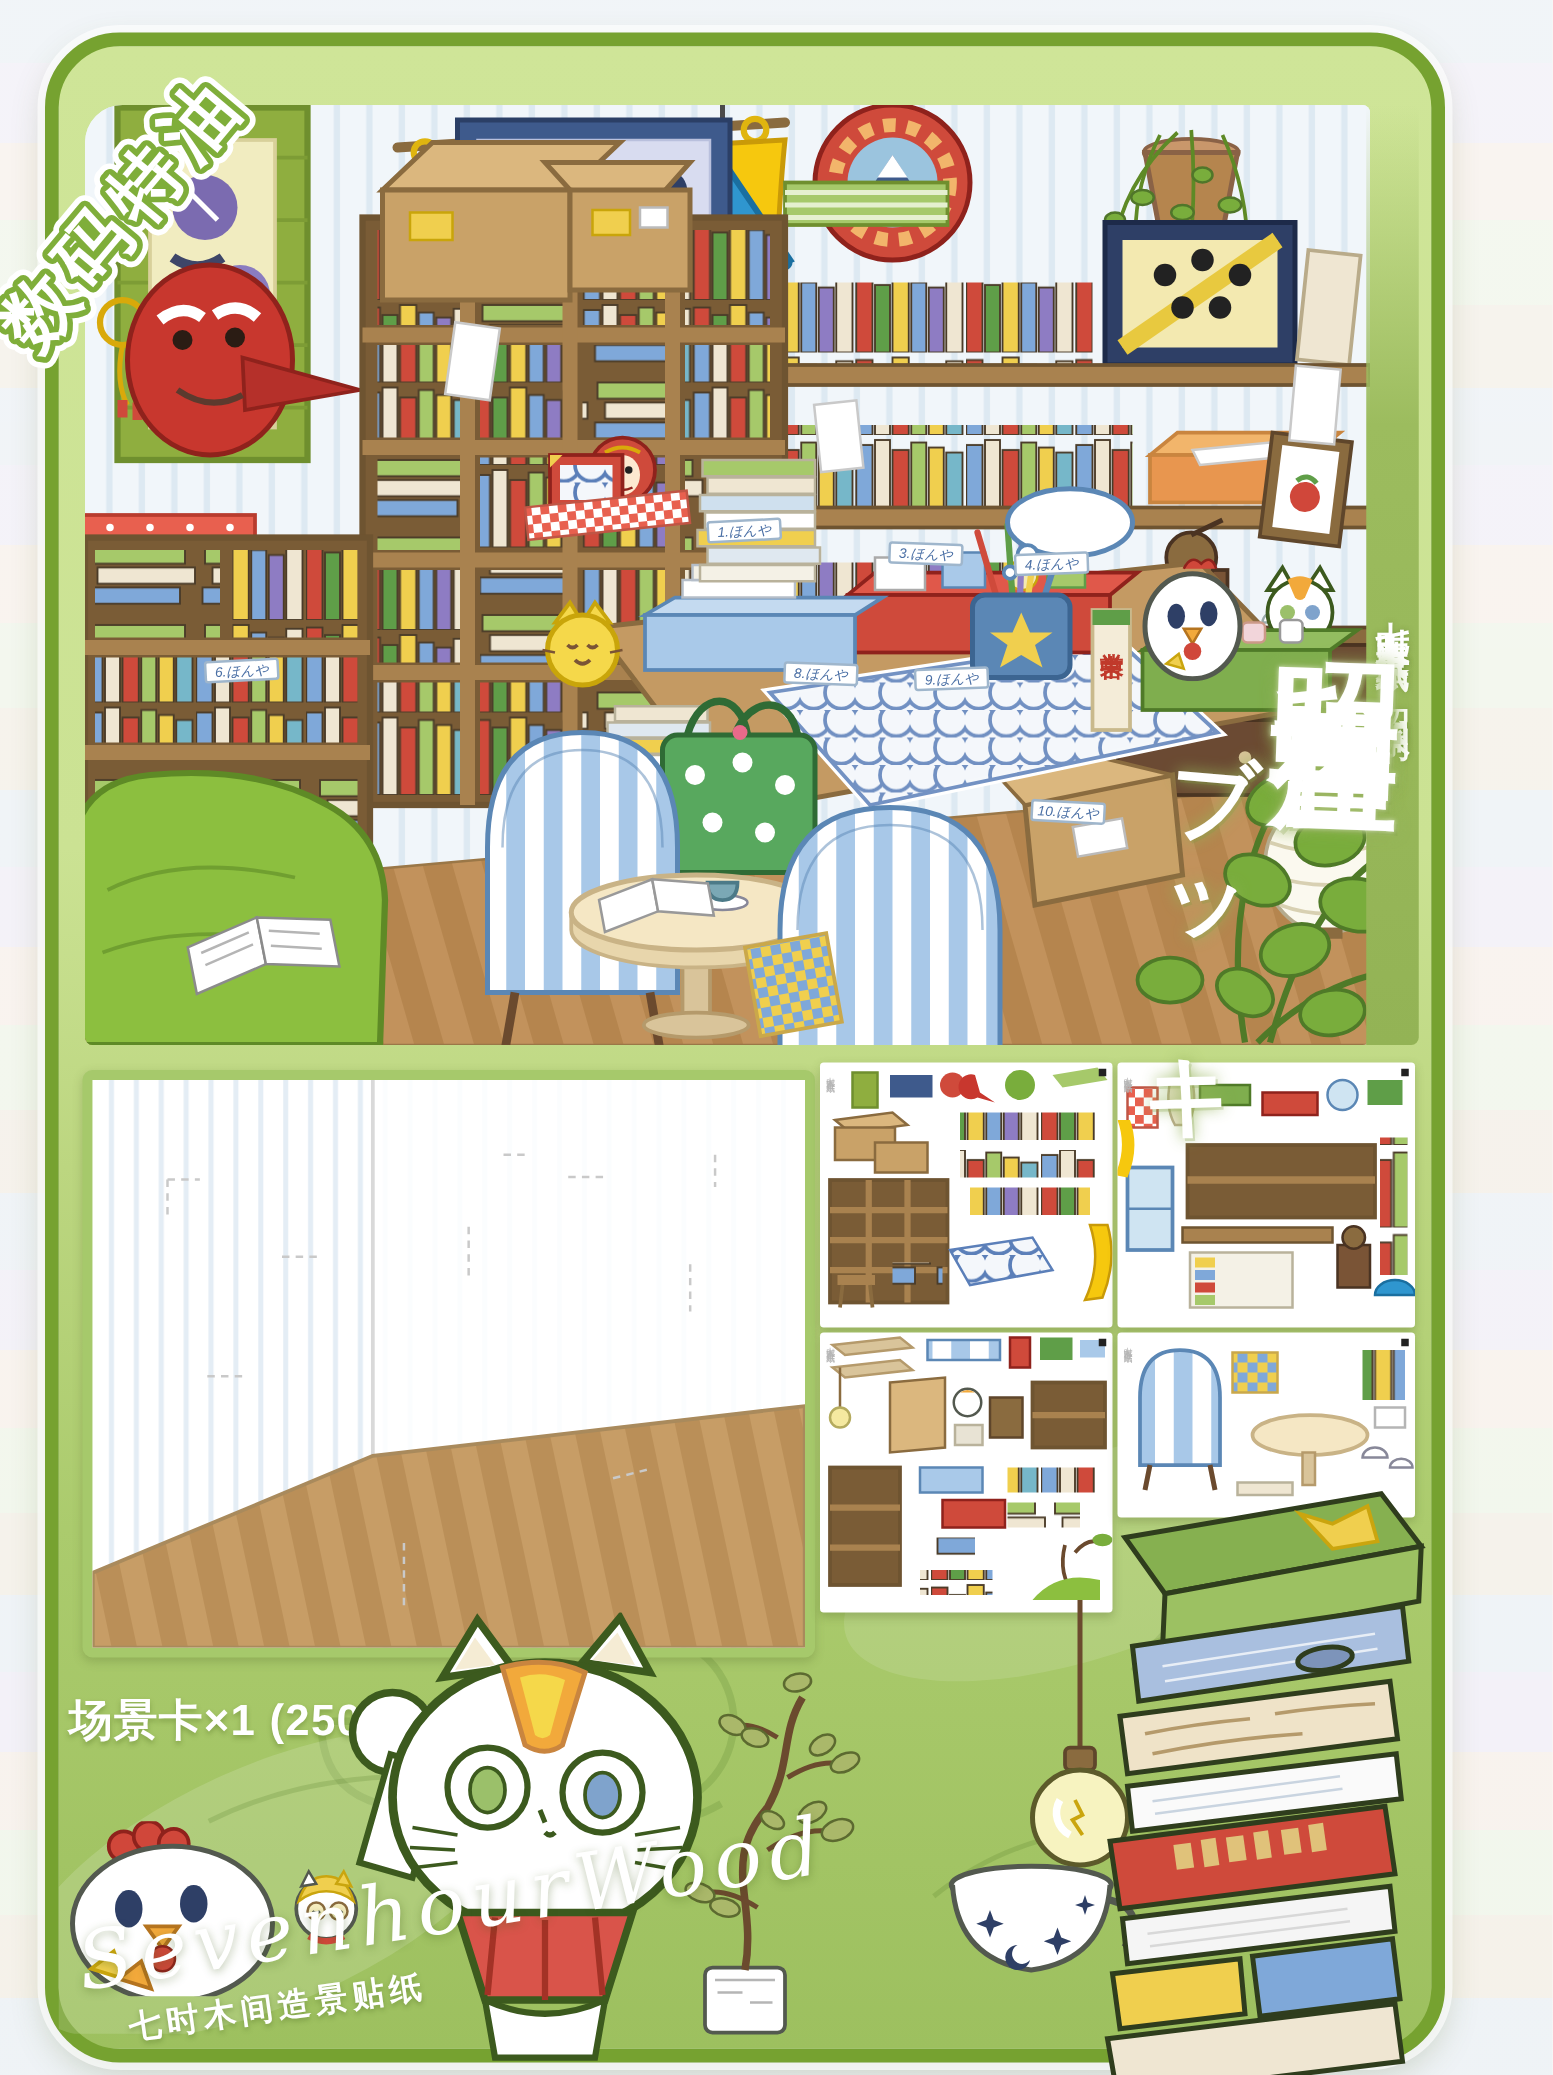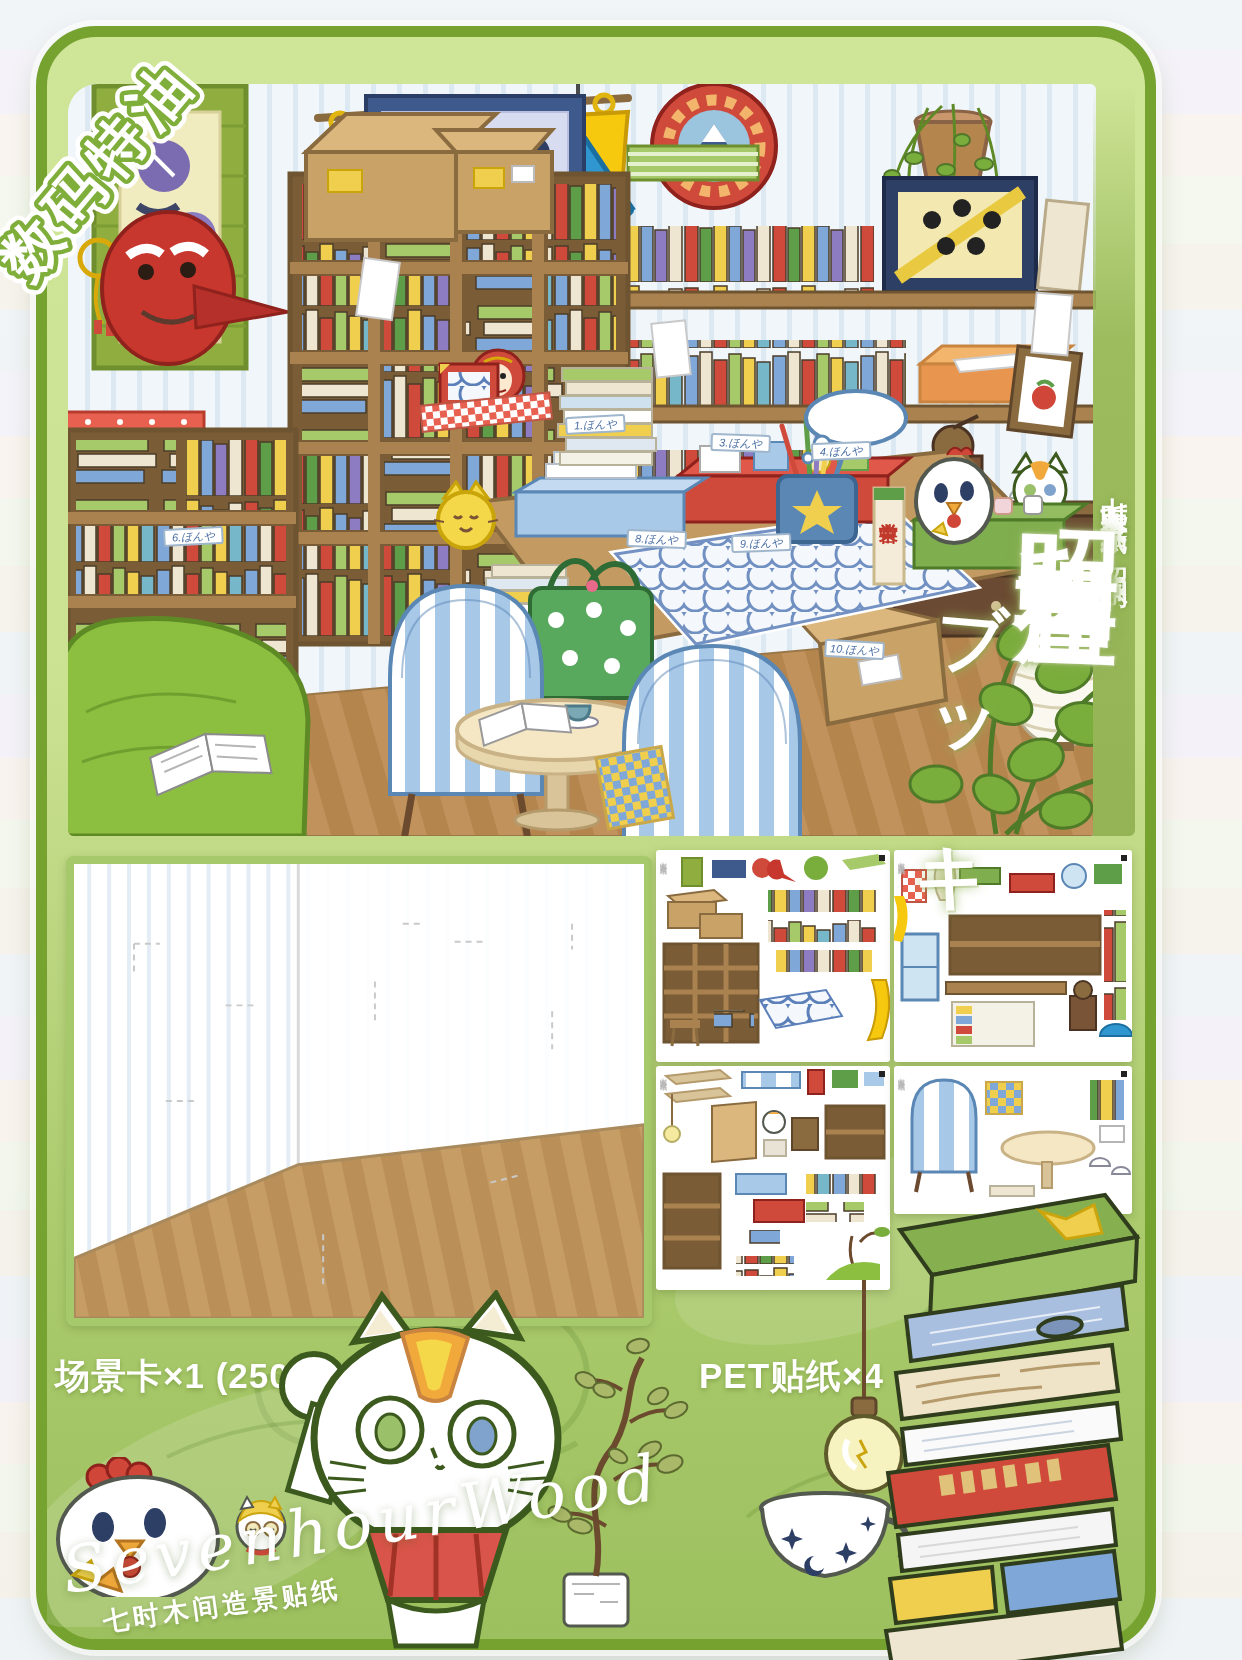--- a/index.html
+++ b/index.html
@@ -716,21 +716,20 @@
         <rect x="148" y="96" width="10" height="26" fill="#d9c49a" stroke="#b59a6b" stroke-width="2"></rect>
         <rect x="196" y="14" width="34" height="40" fill="url(#ba)"></rect>
         <rect x="206" y="60" width="24" height="16" fill="#fff" stroke="#b5b5b5" stroke-width="2"></rect>
         <g fill="#fff" stroke="#889" stroke-width="2">
           <path d="M196,100 a10,8 0 0 1 20,0 z"></path>
             <path d="M218,108 a9,7 0 0 1 18,0 z"></path>
         </g>
         <rect x="96" y="120" width="44" height="10" fill="#efe6d2" stroke="#b9b29b" stroke-width="2"></rect>
       </svg>
     </div>
-    <div class="spec-label" style="left:652px;top:1316px">PET贴纸×4</div>
 
     <svg style="left:-4px;top:1420px;z-index:5" width="196" height="140" viewBox="0 0 196 140">
       <g stroke="#8f221c" stroke-width="3" fill="#d0473a">
         <circle cx="56" cy="20" r="12"></circle>
           <circle cx="76" cy="12" r="12"></circle>
           <circle cx="96" cy="18" r="12"></circle>
       </g>
       <ellipse cx="95" cy="82" rx="80" ry="62" fill="#fff" stroke="#53594f" stroke-width="4"></ellipse>
       <ellipse cx="60" cy="70" rx="11" ry="15" fill="#2e3f66"></ellipse>
         <ellipse cx="112" cy="66" rx="11" ry="15" fill="#2e3f66"></ellipse>

